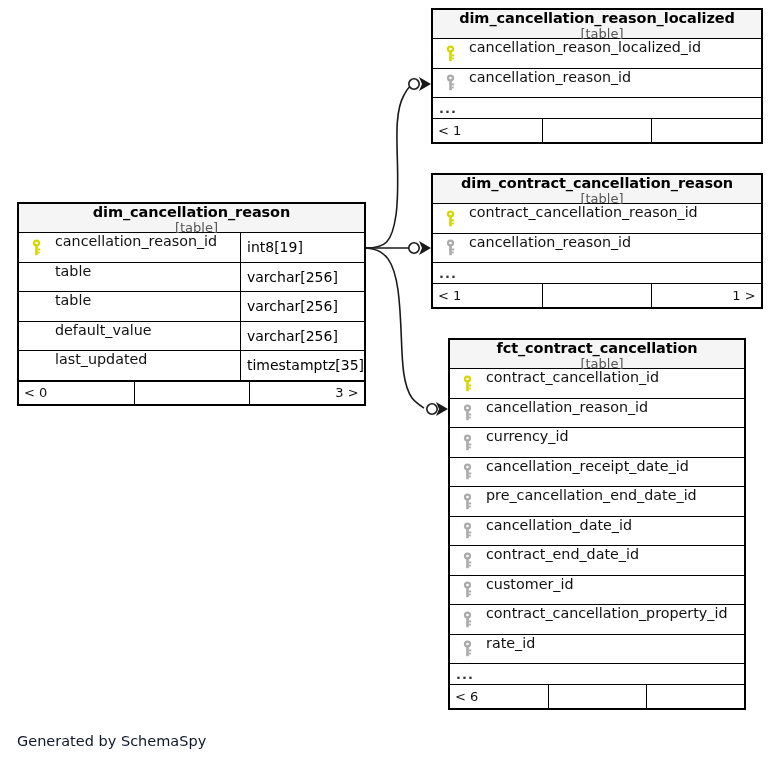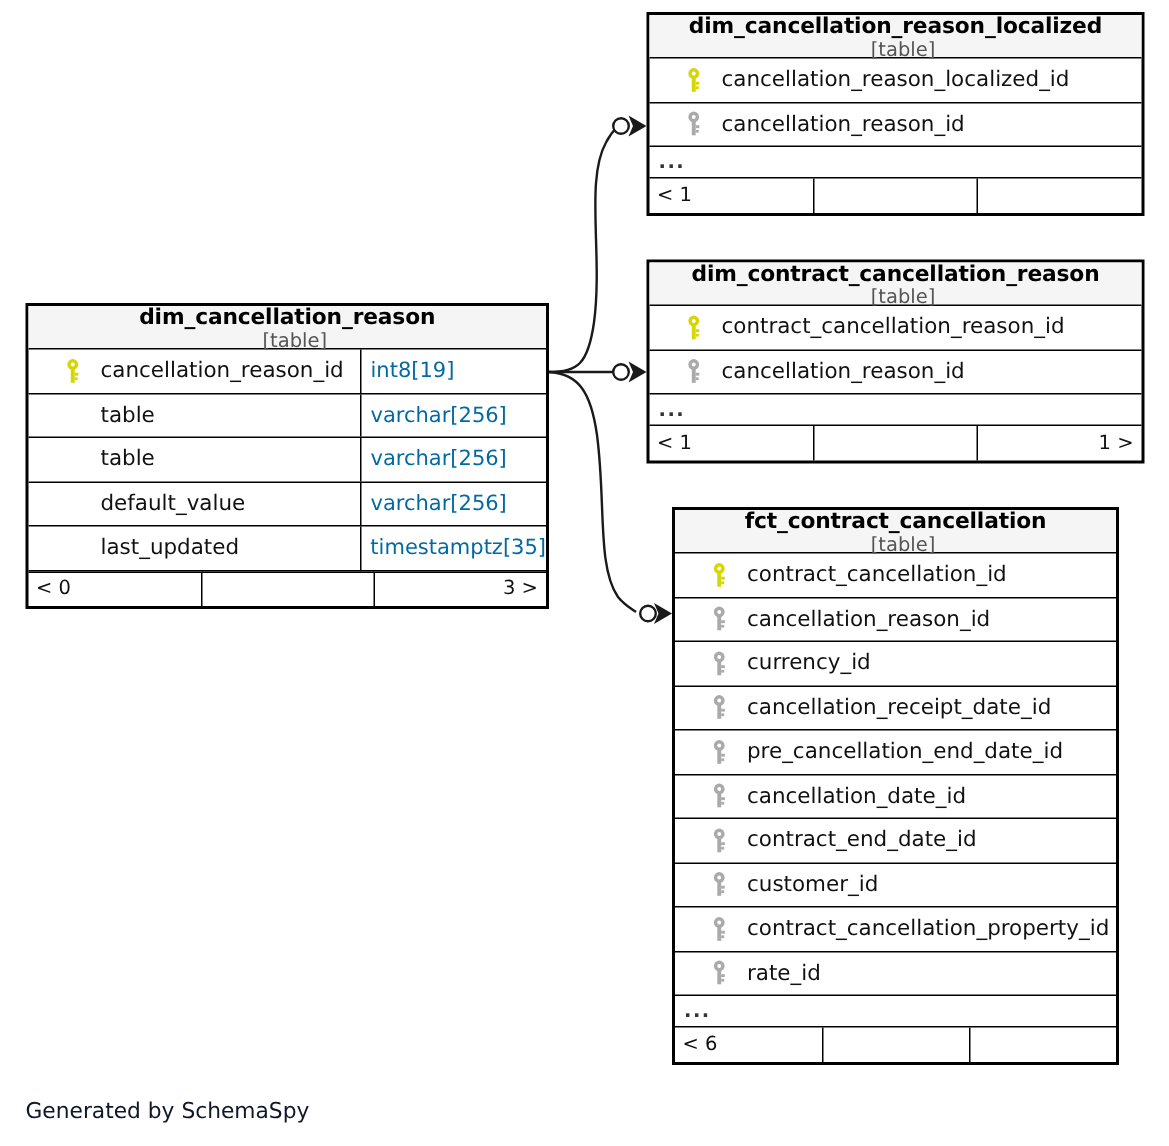--- a/index.html
+++ b/index.html
@@ -62,35 +62,34 @@
   .tbl-row {
     display: flex;
     box-sizing: border-box;
     border-bottom: 1px solid #000000;
     height: 29.5px;
     align-items: center;
   }
   .tbl-row:last-child { border-bottom: none; }
   .col-name {
     display: flex;
-    align-items: center;
     box-sizing: border-box;
     flex: 1 1 auto;
-    padding-left: 20px;
+    padding-left: 8px;
     min-width: 0;
     height: 100%;
   }
   .col-type {
     box-sizing: border-box;
     display: flex;
     align-items: center;
     border-left: 1px solid #000000;
     padding-left: 6px;
     font-size: 14px;
-    color: #0369a1;
+    color: #000000;
     height: 100%;
     white-space: nowrap;
   }
   .keyslot {
     width: 19px;
     min-width: 19px;
     display: flex;
     align-items: center;
     justify-content: center;
   }

